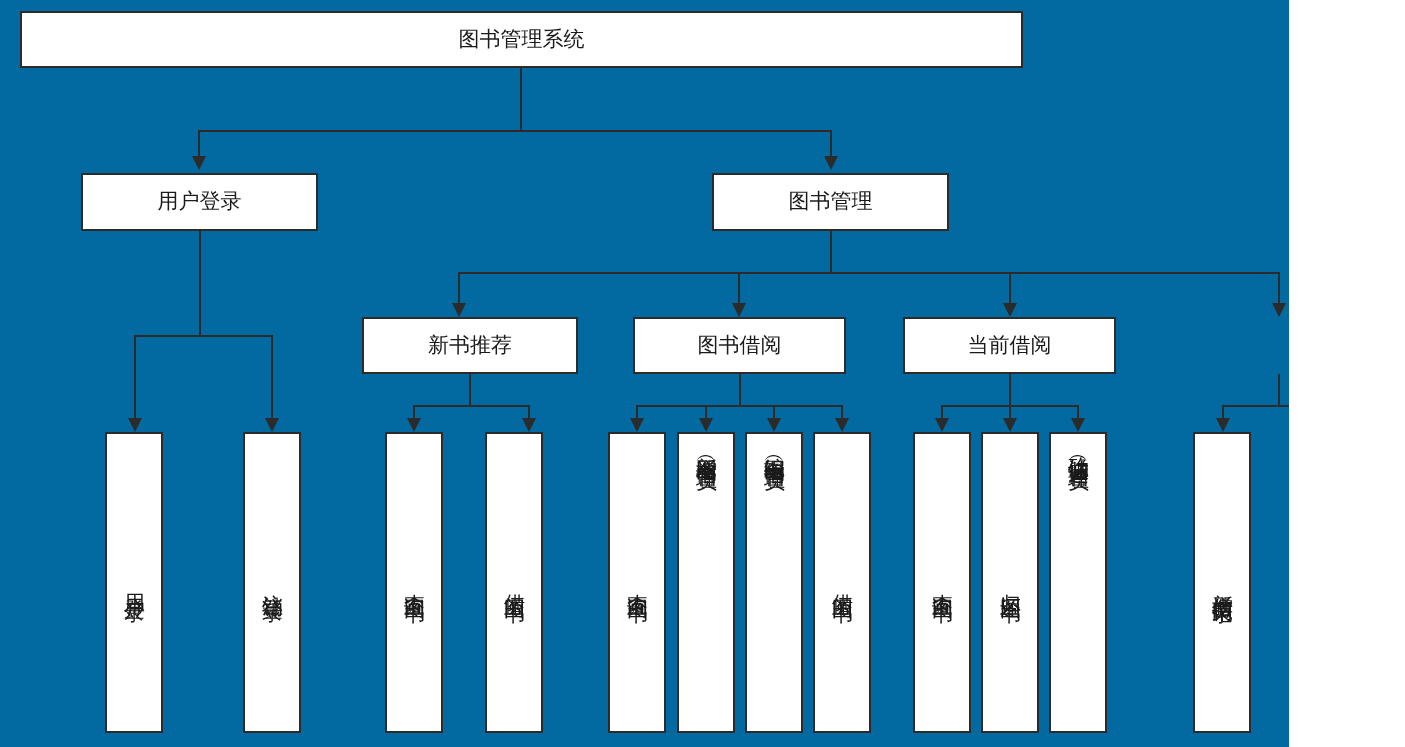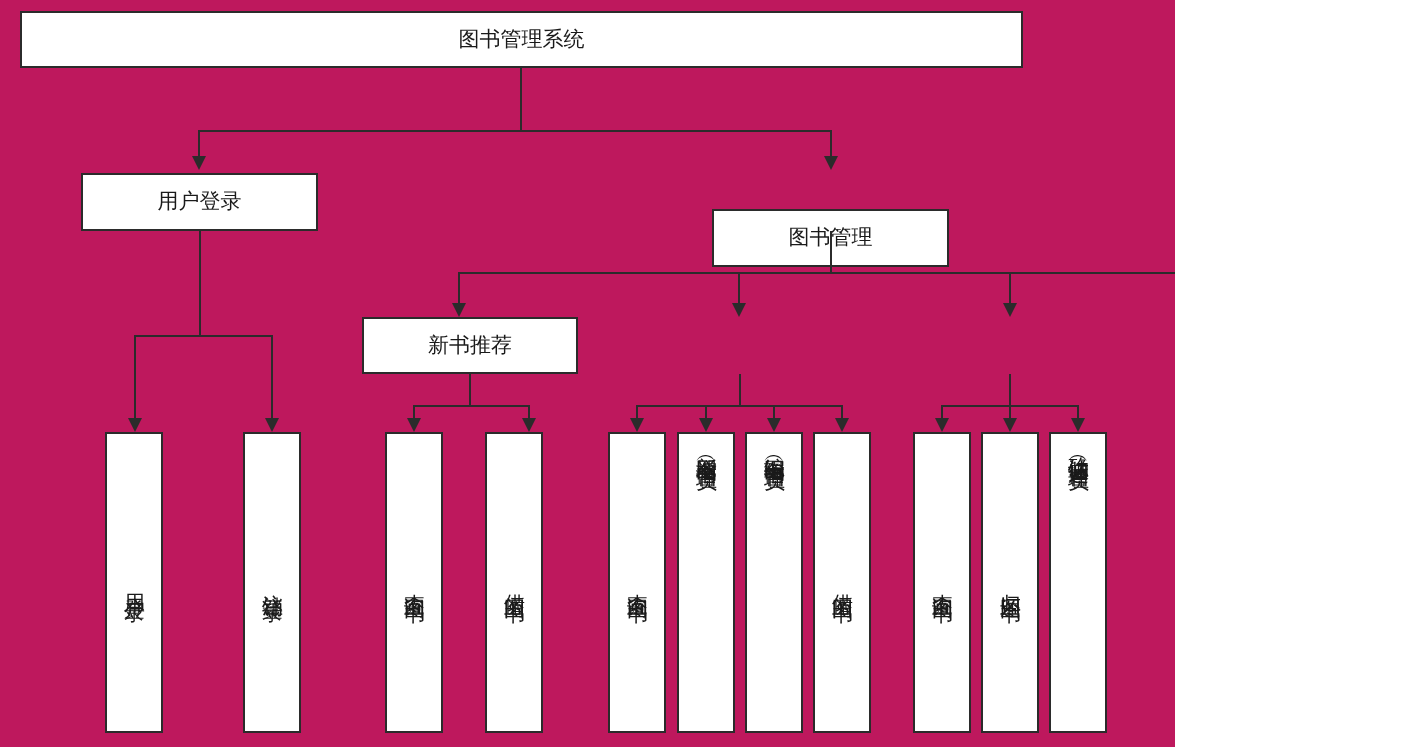--- a/index.html
+++ b/index.html
@@ -7,23 +7,23 @@
     margin: 0;
     padding: 0;
     background: #ffffff;
   }
   body {
     font-family: "DejaVu Sans", "Liberation Sans", sans-serif;
     -webkit-font-smoothing: none;
   }
   #canvas {
     position: relative;
-    width: 1175px;
+    width: 1289px;
     height: 747px;
-    background: #be185d;
+    background: #0369a1;
     overflow: hidden;
   }
   
   .node {
     position: absolute;
     box-sizing: border-box;
     border: 2px solid #2b2b2b;
     background: #ffffff;
     color: #1a1a1a;
     display: flex;
@@ -98,21 +98,21 @@
   <div class="hline" style="left:198px; top:130px; width:634px; height:2px;"></div>
 
   <div class="vline" style="left:198px; top:130px; width:2px; height:26px;"></div>
   <div class="arrow" style="left:192px; top:156px;"></div>
   <div class="vline" style="left:830px; top:130px; width:2px; height:26px;"></div>
   <div class="arrow" style="left:824px; top:156px;"></div>
 
   <div class="node h" style="left:81px; top:173px; width:237px; height:58px;">
     <span>用户登录</span>
   </div>
-  <div class="node h" style="left:712px; top:173px; width:237px; height:58px;margin-top:36px;">
+  <div class="node h" style="left:712px; top:173px; width:237px; height:58px;">
     <span>图书管理</span>
   </div>
 
   <div class="vline" style="left:199px; top:231px; width:2px; height:104px;"></div>
   <div class="hline" style="left:134px; top:335px; width:139px; height:2px;"></div>
   <div class="vline" style="left:134px; top:335px; width:2px; height:83px;"></div>
   <div class="arrow" style="left:128px; top:418px;"></div>
   <div class="vline" style="left:271px; top:335px; width:2px; height:83px;"></div>
   <div class="arrow" style="left:265px; top:418px;"></div>
 
@@ -123,20 +123,26 @@
   <div class="vline" style="left:738px; top:272px; width:2px; height:31px;"></div>
   <div class="arrow" style="left:732px; top:303px;"></div>
   <div class="vline" style="left:1009px; top:272px; width:2px; height:31px;"></div>
   <div class="arrow" style="left:1003px; top:303px;"></div>
   <div class="vline" style="left:1278px; top:272px; width:2px; height:31px;"></div>
   <div class="arrow" style="left:1272px; top:303px;"></div>
 
   <div class="node h" style="left:362px; top:317px; width:216px; height:57px;justify-content:center;">
     <span>新书推荐</span>
   </div>
+  <div class="node h" style="left:633px; top:317px; width:213px; height:57px;">
+    <span>图书借阅</span>
+  </div>
+  <div class="node h" style="left:903px; top:317px; width:213px; height:57px;">
+    <span>当前借阅</span>
+  </div>
 
   <div class="vline" style="left:469px; top:374px; width:2px; height:31px;"></div>
   <div class="hline" style="left:413px; top:405px; width:117px; height:2px;"></div>
   <div class="vline" style="left:413px; top:405px; width:2px; height:13px;"></div>
   <div class="arrow" style="left:407px; top:418px;"></div>
   <div class="vline" style="left:528px; top:405px; width:2px; height:13px;"></div>
   <div class="arrow" style="left:522px; top:418px;"></div>
 
   <div class="vline" style="left:739px; top:374px; width:2px; height:31px;"></div>
   <div class="hline" style="left:636px; top:405px; width:207px; height:2px;"></div>

